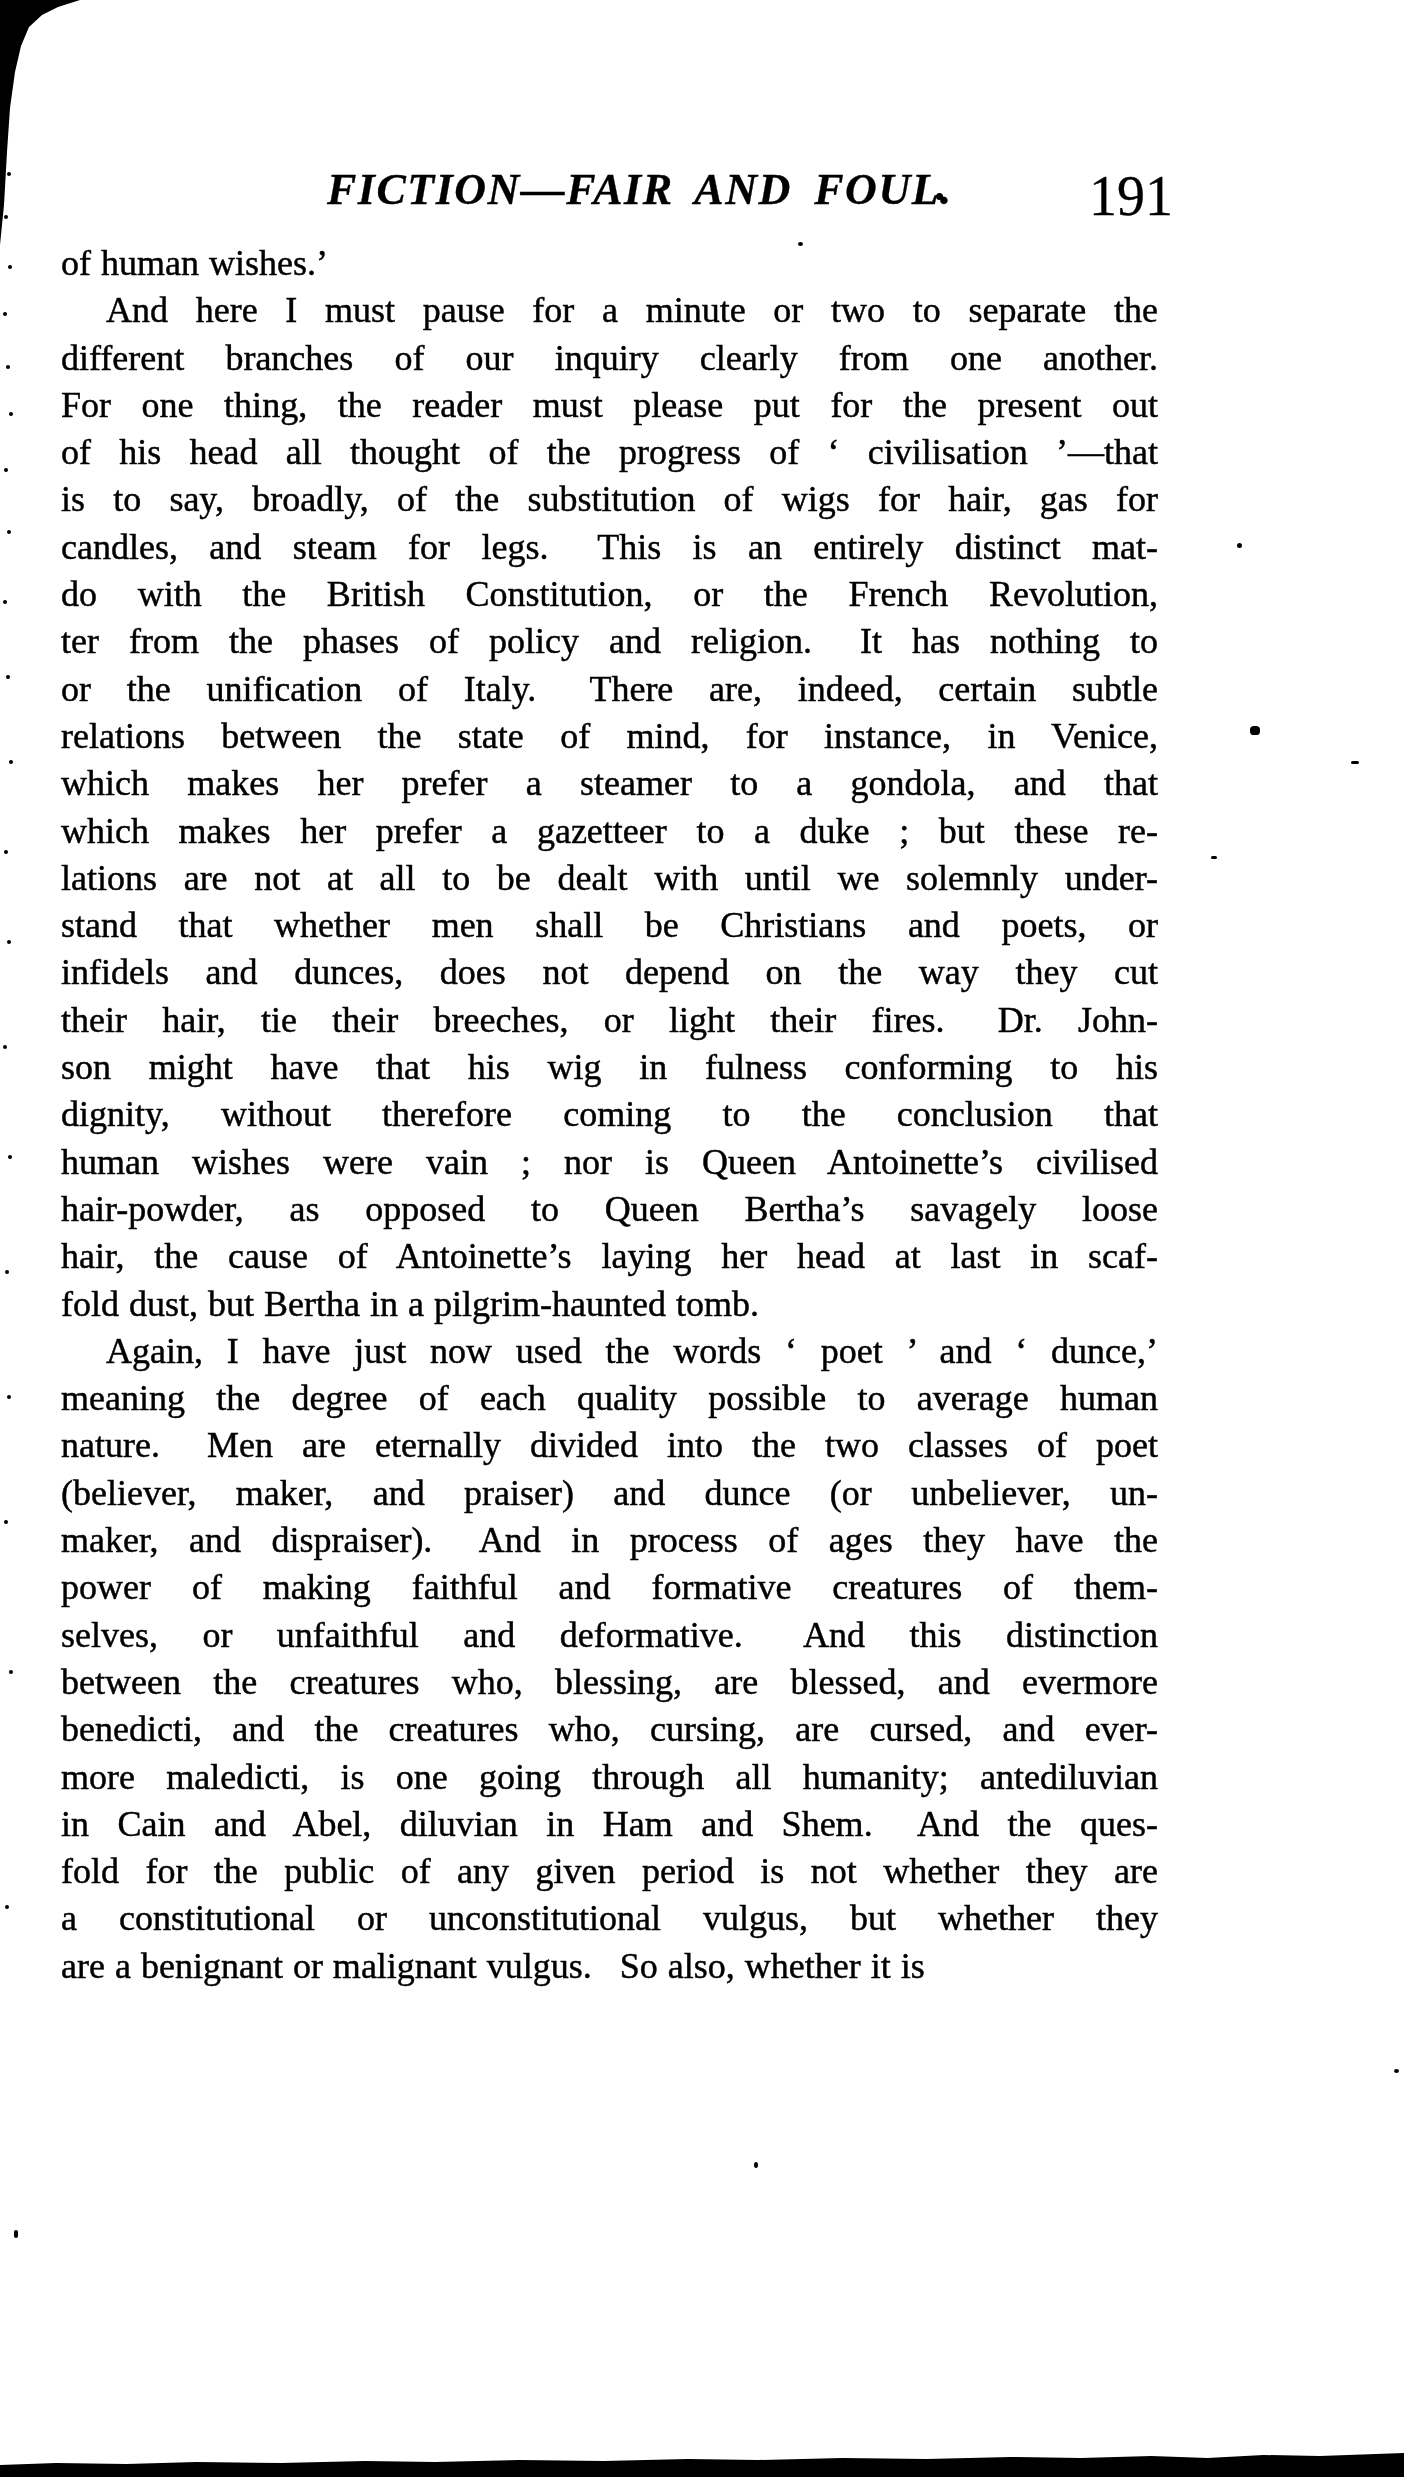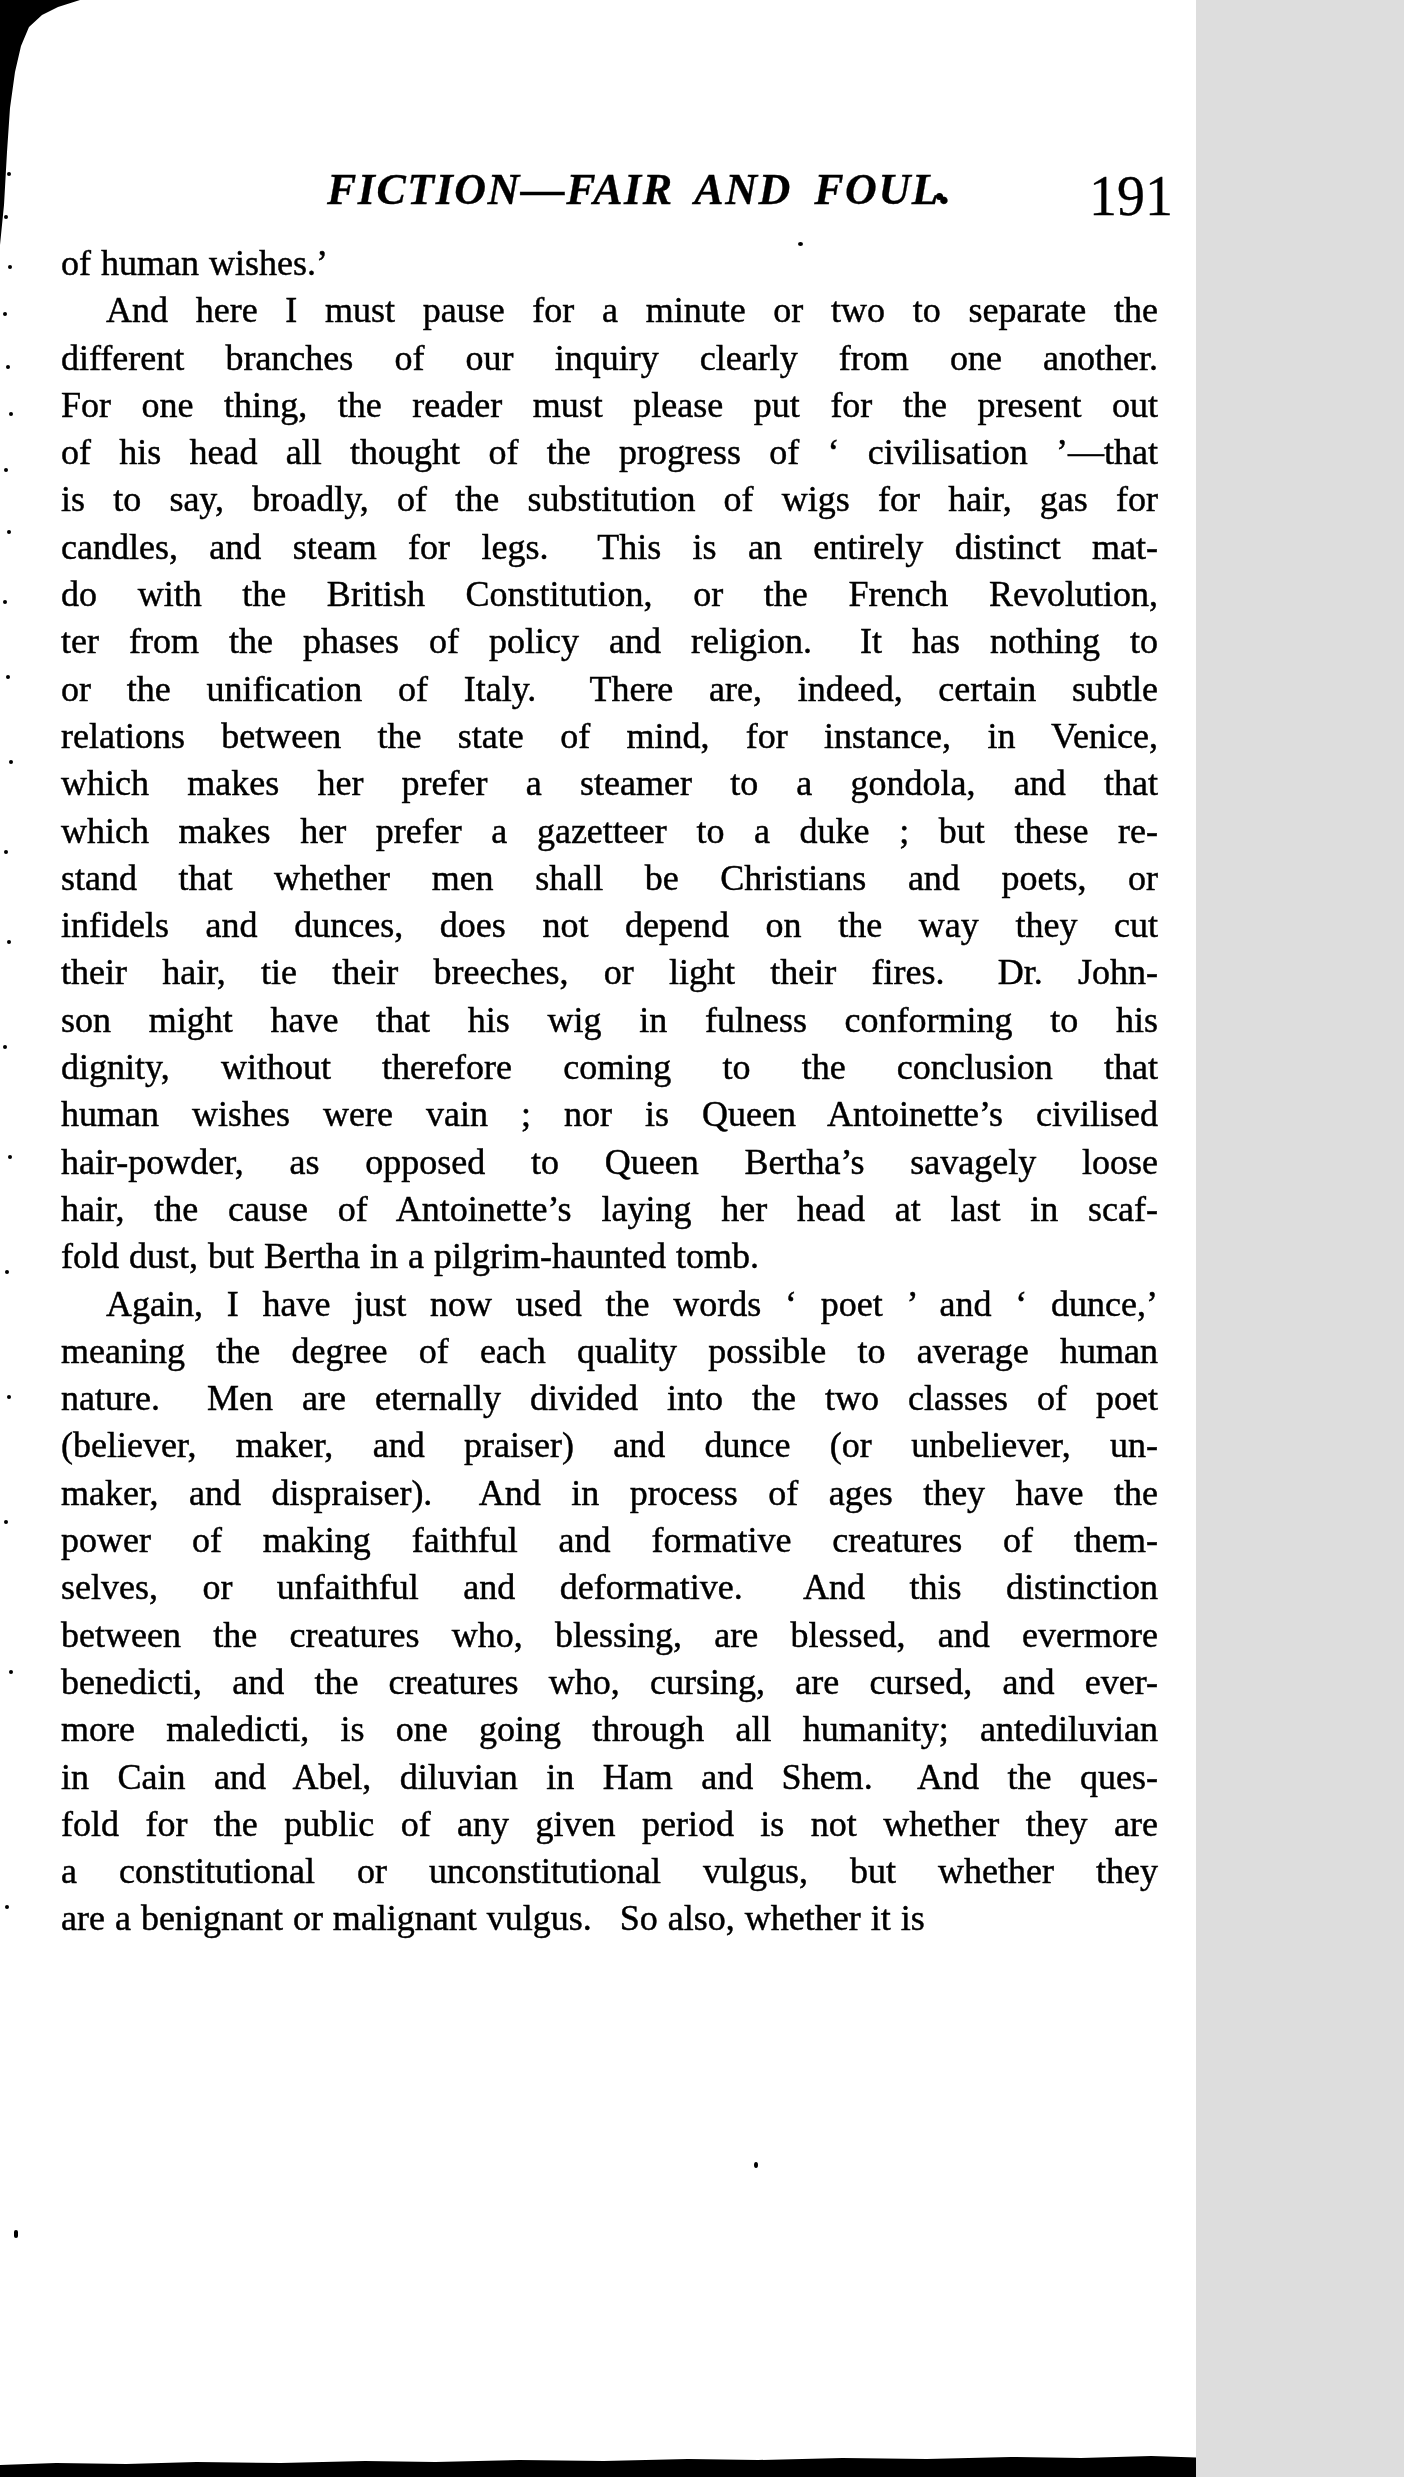--- a/index.html
+++ b/index.html
@@ -1,18 +1,18 @@
 <!DOCTYPE html>
 <html><head>
 <meta charset="utf-8">
 <style>
   html,body{margin:0;padding:0;background:#ddd;}
   .page{
     position:relative;
-    width:1196px;height:2477px;
+    width:1404px;height:2477px;
     background:#ffffff;
     overflow:hidden;
     font-family:"Liberation Serif", serif;
     color:#000;
   }
   
   .header-title{
     position:absolute;left:327px;top:168px;
     font-style:italic;font-weight:bold;
     font-size:44px;line-height:1;
@@ -98,20 +98,21 @@
         <div class="line"><span>For one thing, the reader must please put for the present out</span></div>
         <div class="line"><span>of his head all thought of the progress of ‘ civilisation ’—that</span></div>
         <div class="line"><span>is to say, broadly, of the substitution of wigs for hair, gas for</span></div>
         <div class="line"><span>candles, and steam for legs.  This is an entirely distinct mat-</span></div>
         <div class="line"><span>do with the British Constitution, or the French Revolution,</span></div>
         <div class="line"><span>ter from the phases of policy and religion.  It has nothing to</span></div>
         <div class="line"><span>or the unification of Italy.  There are, indeed, certain subtle</span></div>
         <div class="line"><span>relations between the state of mind, for instance, in Venice,</span></div>
         <div class="line"><span>which makes her prefer a steamer to a gondola, and that</span></div>
         <div class="line"><span>which makes her prefer a gazetteer to a duke ; but these re-</span></div>
+        <div class="line"><span>lations are not at all to be dealt with until we solemnly under-</span></div>
         <div class="line"><span>stand that whether men shall be Christians and poets, or</span></div>
         <div class="line"><span>infidels and dunces, does not depend on the way they cut</span></div>
         <div class="line"><span>their hair, tie their breeches, or light their fires.  Dr. John-</span></div>
         <div class="line"><span>son might have that his wig in fulness conforming to his</span></div>
         <div class="line"><span>dignity, without therefore coming to the conclusion that</span></div>
         <div class="line"><span>human wishes were vain ; nor is Queen Antoinette’s civilised</span></div>
         <div class="line"><span>hair-powder, as opposed to Queen Bertha’s savagely loose</span></div>
         <div class="line"><span>hair, the cause of Antoinette’s laying her head at last in scaf-</span></div>
         <div class="line last"><span>fold dust, but Bertha in a pilgrim-haunted tomb.</span></div>
       </div>

